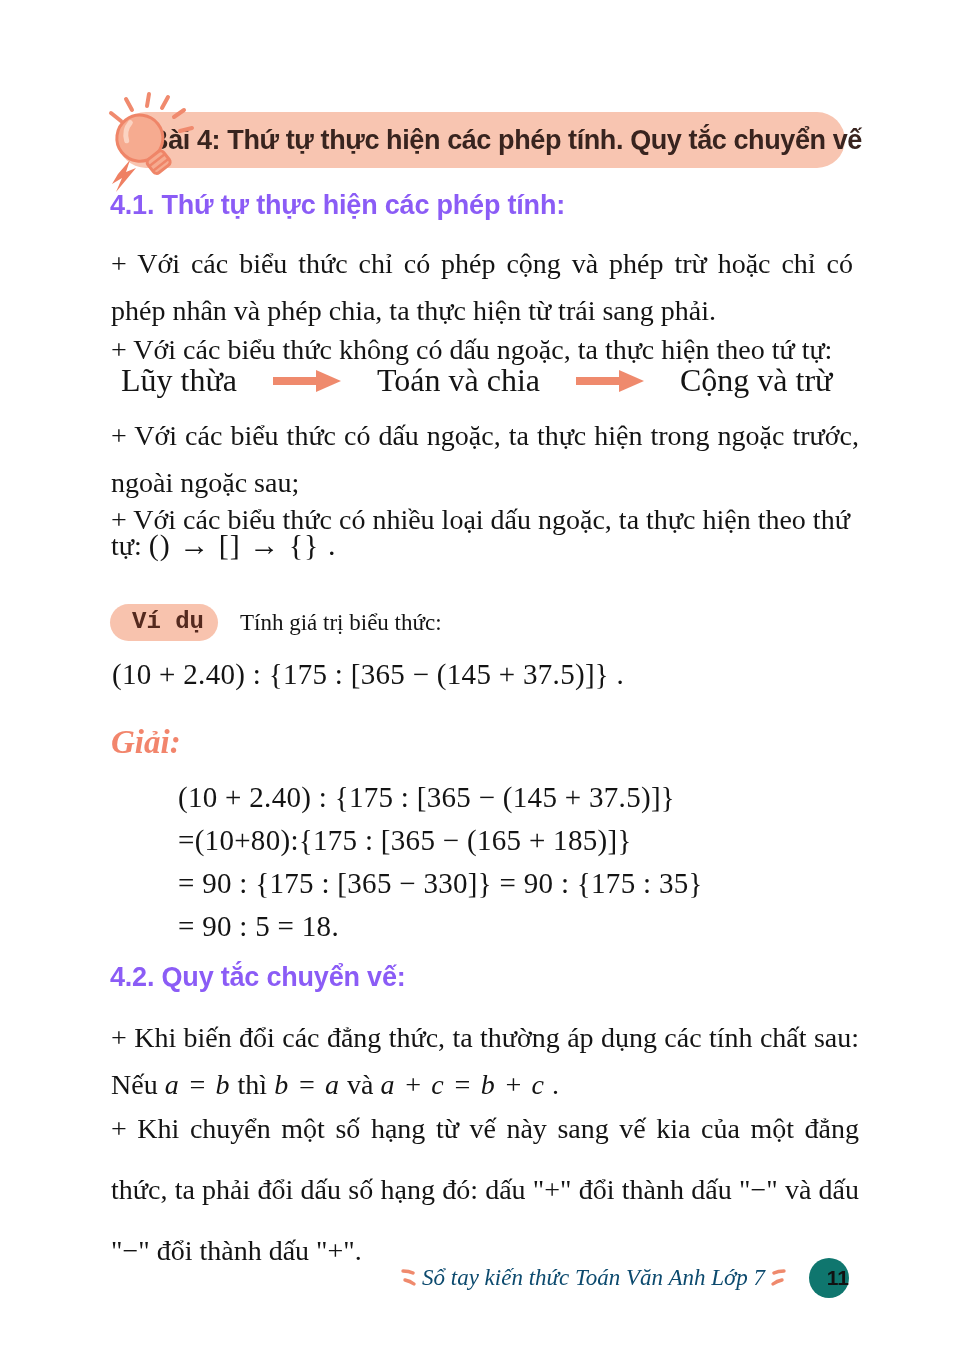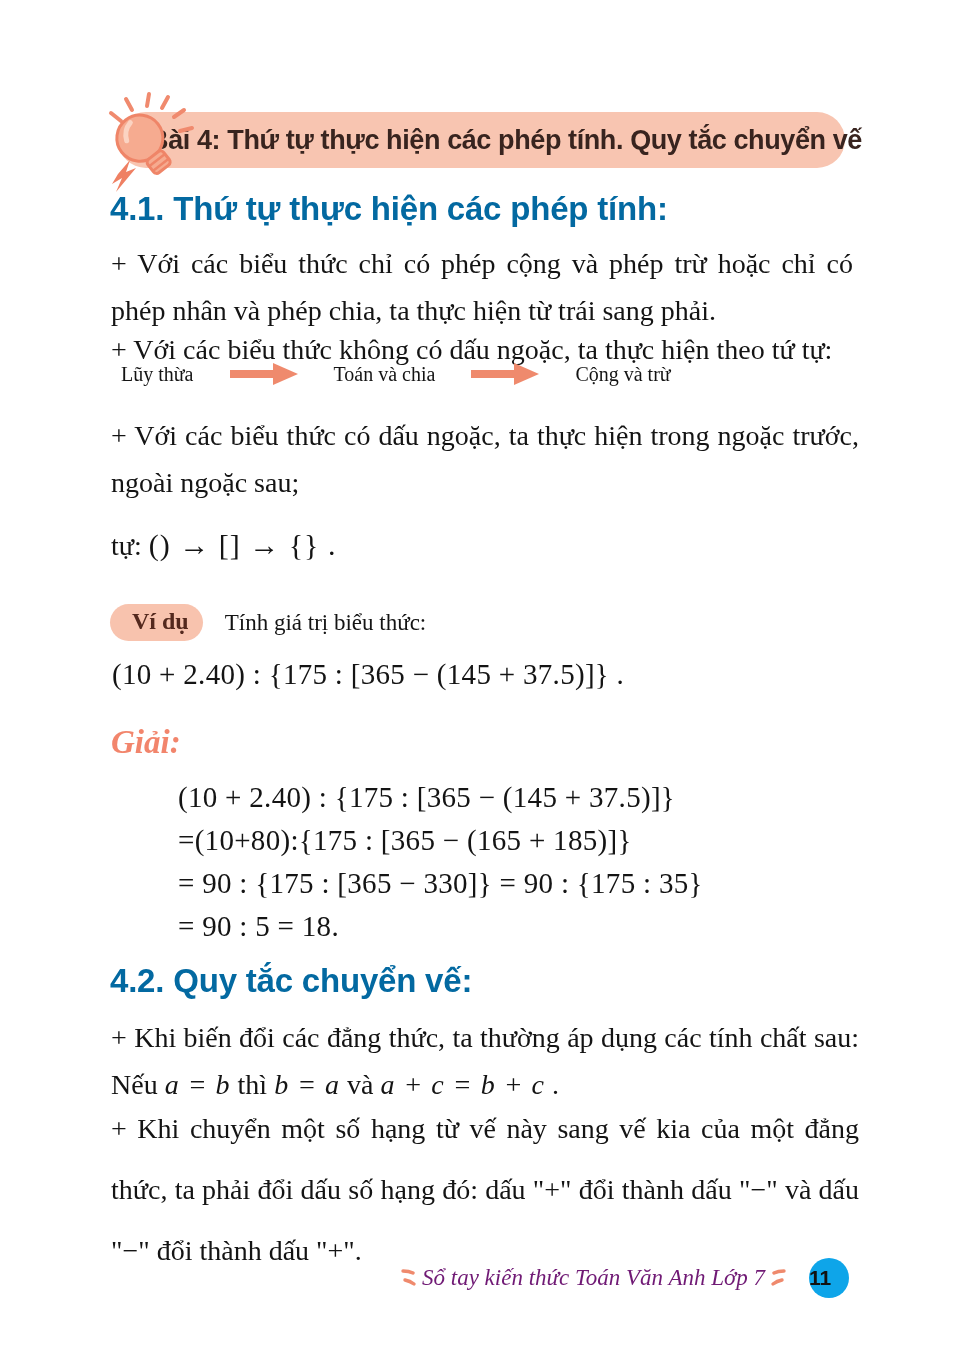--- a/index.html
+++ b/index.html
@@ -23,42 +23,42 @@
   .banner-title {
     font-family: "Liberation Sans", sans-serif;
     font-weight: 800; font-size: 27px; letter-spacing: -0.4px;
     color: #38241f; white-space: nowrap;
   }
   .bulb { position: absolute; left: 90px; top: 84px; width: 112px; height: 122px; }
   
   .sec-heading {
     position: absolute; left: 110px;
     font-family: "Liberation Sans", sans-serif;
-    font-weight: 700; font-size: 33px; letter-spacing: -0.2px;
-    color: #0369a1;
+    font-weight: 700; font-size: 27px; letter-spacing: -0.2px;
+    color: #8b5cf6;
   }
   
   .para {
     position: absolute; left: 111px;
     font-size: 28px; line-height: 47px;
     text-align: justify;
   }
   .flow-row {
     position: absolute; left: 121px; top: 362px;
-    display: flex; align-items: center; font-size: 20px;
+    display: flex; align-items: center; font-size: 32px;
   }
   .flow-step { white-space: nowrap; }
   .flow-arrow { margin: 0 34px; display:block; }
   .order-line { position: absolute; left: 111px; top: 528px; font-size: 28px; }
   .order-seq { font-size: 30px; letter-spacing: 1px; }
   
   .example-row { position: absolute; left: 110px; top: 604px; display: flex; align-items: center; }
   .vidu-badge {
     background: #f8c3ae; color: #54291e;
-    font-family: Liberation Serif, serif;
+    font-family: Liberation Mono, monospace;
     font-weight: 800; font-size: 24px;
     padding: 4px 14px 6px 22px; border-radius: 19px;
   }
   .example-prompt { font-size: 23px; margin-left: 22px; }
   .expression { position: absolute; left: 112px; top: 658px; font-size: 29px; letter-spacing: 0.3px; }
   .giai {
     position: absolute; left: 111px; top: 724px;
     font-size: 33px; font-weight: 700; font-style: italic; color: #f2856c;
   }
   .steps { position: absolute; left: 178px; top: 776px; font-size: 29px; }
@@ -66,28 +66,28 @@
   
   .mvar { font-style: italic; letter-spacing: 1px; }
   .p-wide { width: 748px; }
   .p-loose { line-height: 61px; }
   
   .footer {
     position: absolute; right: 112px; top: 1258px;
     display: flex; align-items: center;
   }
   .footer-title {
-    font-size: 23px; font-style: italic; color: #701a75;
+    font-size: 23px; font-style: italic; color: #0c4a6e;
     margin: 0 4px;
   }
   .spark { display: block; }
   .page-circle {
     width: 40px; height: 40px; border-radius: 50%;
-    background: #0ea5e9; margin-left: 22px;
-    display: flex; align-items: center; justify-content: flex-start;
+    background: #0f766e; margin-left: 22px;
+    display: flex; align-items: center; justify-content: flex-end;
     font-family: "Liberation Sans", sans-serif;
     font-size: 21px; font-weight: 600; color: #111;
   }
 </style>
 </head>
 <body>
 
 <div class="page">
 
   <div class="banner">
@@ -127,20 +127,21 @@
     <span class="flow-step">Toán và chia</span>
     <svg class="flow-arrow" width="72" height="24" viewBox="0 0 72 24">
       <rect x="2" y="8" width="45" height="8" fill="#ef8a6d"></rect>
       <polygon points="45,1 70,12 45,23" fill="#ef8a6d"></polygon>
     </svg>
     <span class="flow-step">Cộng và trừ</span>
   </div>
 
   <div class="para" style="top:412px; width:748px">+ Với các biểu thức có dấu ngoặc, ta thực hiện trong ngoặc trước, ngoài ngoặc sau;</div>
 
+  <div class="para" style="top:496px; width:748px; text-align:left">+ Với các biểu thức có nhiều loại dấu ngoặc, ta thực hiện theo thứ</div>
 
   <div class="order-line">
     <span>tự:</span>
     <span class="order-seq">() → [] → {} .</span>
   </div>
 
   <div class="example-row">
     <span class="vidu-badge">Ví dụ</span>
     <span class="example-prompt">Tính giá trị biểu thức:</span>
   </div>

